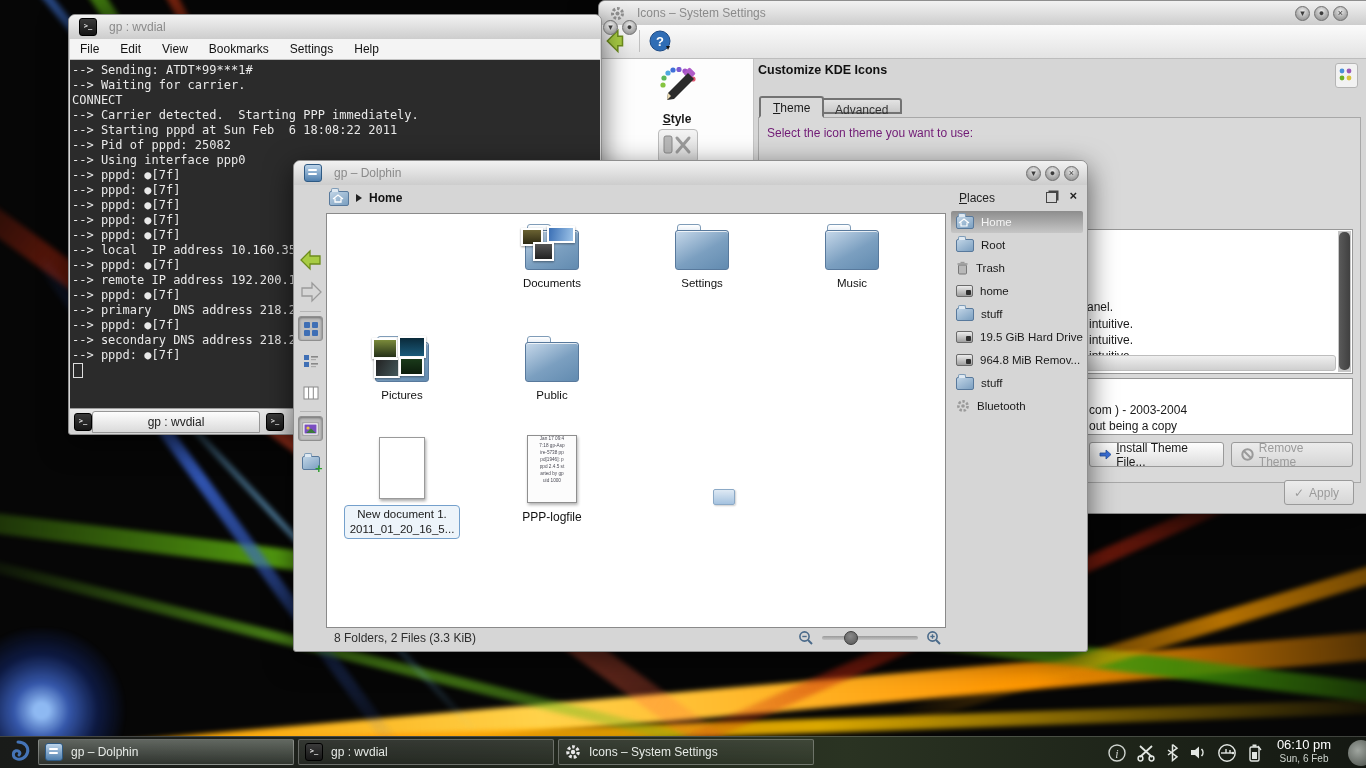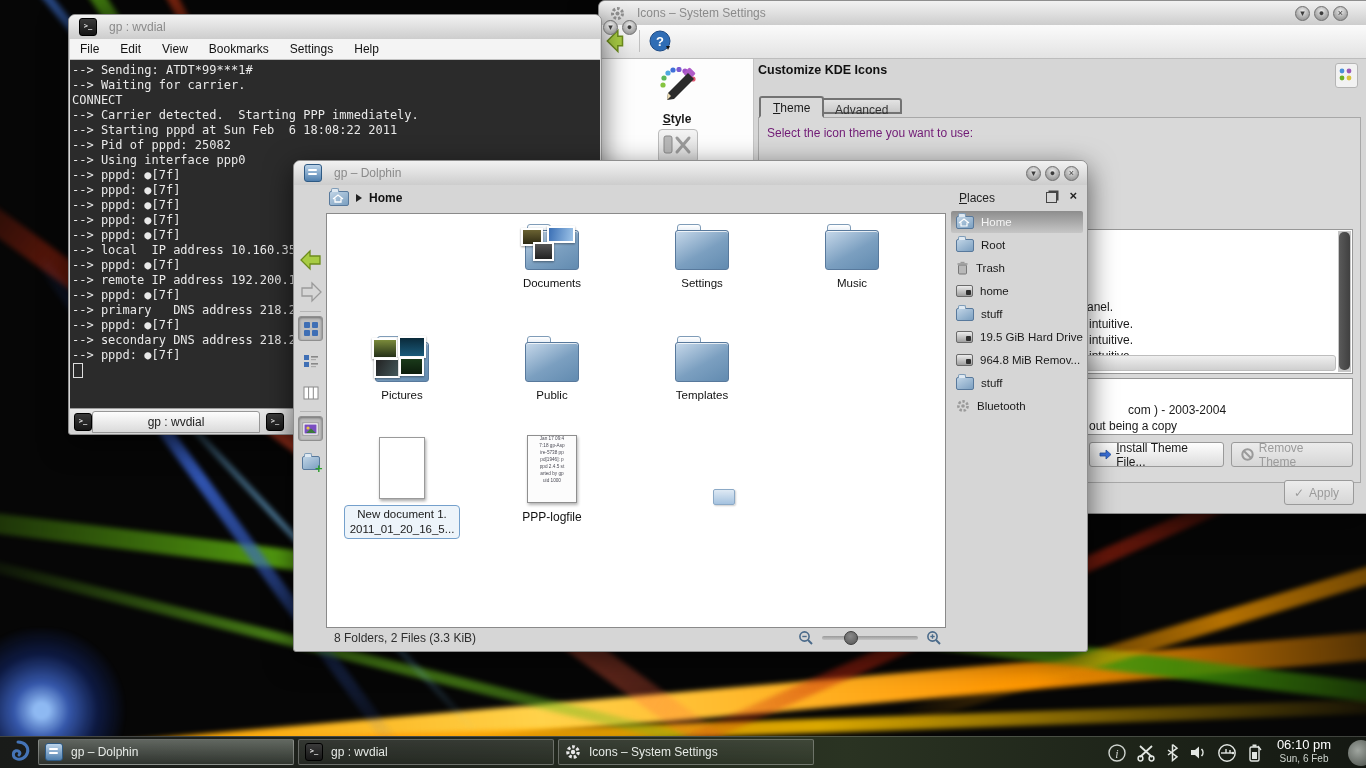--- a/index.html
+++ b/index.html
@@ -209,21 +209,21 @@
       <div style="position:absolute;left:322px;top:87px;">intuitive.</div>
       <div style="position:absolute;left:322px;top:103px;">intuitive.</div>
       <div style="position:absolute;left:322px;top:119px;">intuitive.</div>
       <div style="position:absolute;left:2px;right:16px;bottom:2px;height:14px;border-radius:3px;background:linear-gradient(#efefef,#cfcfcf);border:1px solid #bdbdbd;"></div>
       <div style="position:absolute;right:1px;top:1px;width:13px;bottom:1px;background:#c6c6c6;">
         <div style="position:absolute;left:1px;right:1px;top:1px;height:138px;background:linear-gradient(90deg,#5a5a5a,#404040);border-radius:5px;"></div>
       </div>
     </div>
 
     <div style="position:absolute;left:167px;top:377px;width:587px;height:57px;background:#fff;border:1px solid #979797;box-sizing:border-box;">
-      <div style="position:absolute;left:331px;top:24px;padding-left:30px;">com ) - 2003-2004</div>
+      <div style="position:absolute;left:322px;top:24px;">com ) - 2003-2004</div>
       <div style="position:absolute;left:322px;top:40px;">out being a copy</div>
     </div>
     <div class="ssbtn" style="left:490px;top:441px;width:135px;">
       <svg width="13" height="11">
           <polygon points="1,4 7,4 7,1 12,5.5 7,10 7,7 1,7" fill="#3a6fd8" stroke="#24509f" stroke-width=".8"></polygon>
         </svg>
       <span class="mn">Install Theme File...</span>
     </div>
     <div class="ssbtn disabled" style="left:632px;top:441px;width:122px;">
       <svg width="13" height="13">
@@ -382,24 +382,20 @@
           <span class="thumb" style="left:-3px;top:-4px;width:22px;height:17px;background:linear-gradient(#7a8a3a,#243018);"></span>
           <span class="thumb" style="left:23px;top:-6px;width:24px;height:18px;background:linear-gradient(#0a2a3a,#1a5a7a);"></span>
           <span class="thumb" style="left:-1px;top:16px;width:22px;height:16px;background:linear-gradient(120deg,#222,#44585a);"></span>
           <span class="thumb" style="left:24px;top:15px;width:21px;height:15px;background:linear-gradient(#1a3a1a,#0c1c0c);"></span>
         </div>
         <div class="lbl">Pictures</div>
       </div>
       <div class="fitem" style="left:165px;top:120px;">
         <div class="fol"></div>
         <div class="lbl">Public</div>
-      </div>
-      <div class="fitem" style="left:315px;top:120px;">
-        <div class="fol"></div>
-        <div class="lbl">Templates</div>
       </div>
       <div class="fitem" style="left:15px;top:223px;">
         <div class="page"></div>
         <div class="sel-label">
           <div>New document 1.</div>
           <div>2011_01_20_16_5...</div>
         </div>
       </div>
       <div class="fitem" style="left:165px;top:221px;">
         <div class="logpage">

